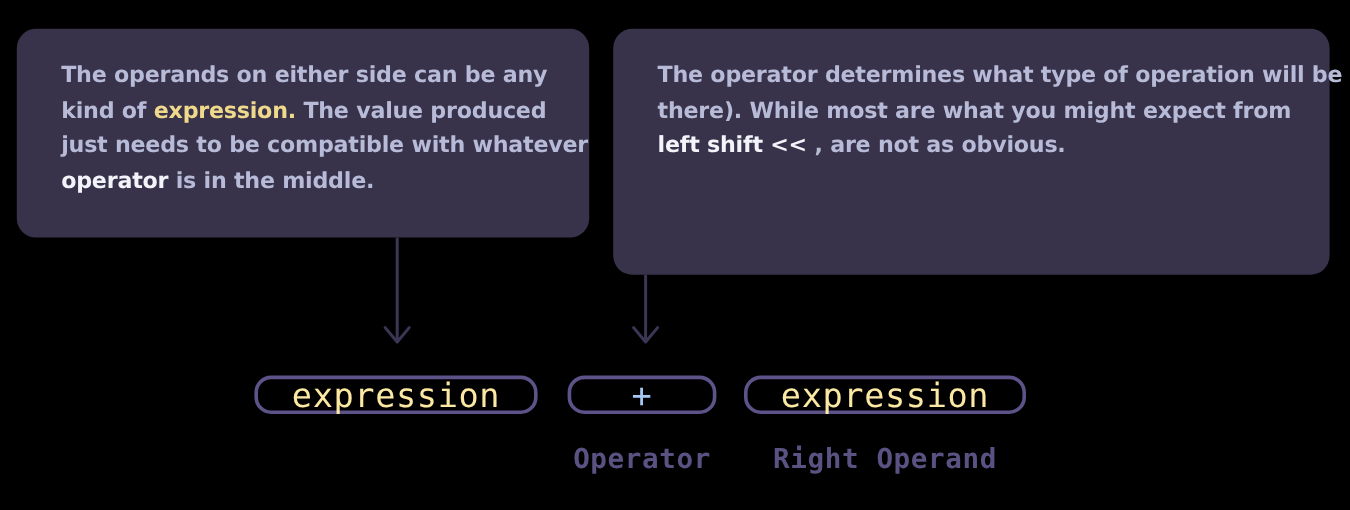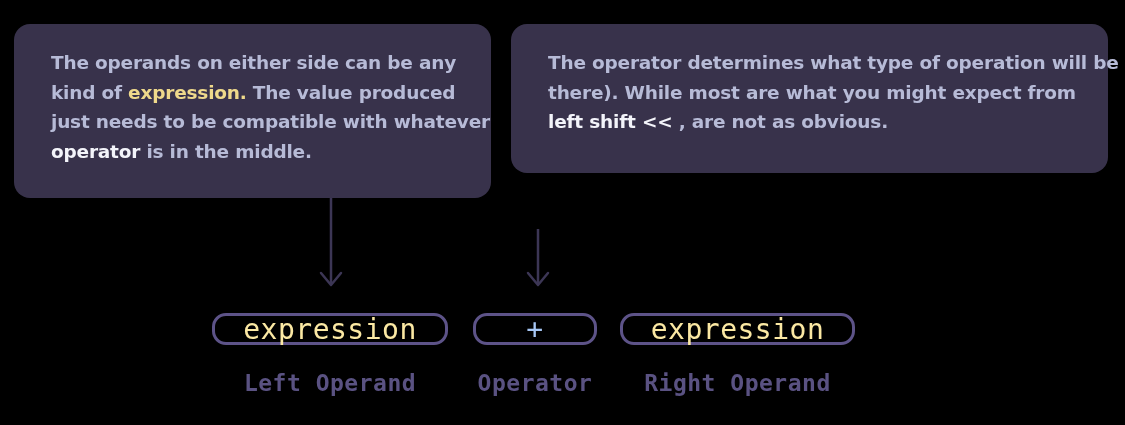--- a/index.html
+++ b/index.html
@@ -32,21 +32,21 @@
     color: var(--body-text);
     font-size: 18.5px;
     font-weight: 600;
     letter-spacing: -0.2px;
     line-height: 29.5px;
   }
   .callout .line { white-space: nowrap; }
   .callout .em-white { color: var(--em-white); font-weight: 700; }
   .callout .em-yellow { color: var(--em-yellow); font-weight: 700; text-align: center; }
   #callout-left  { left: 14px;  top: 24px; width: 477px; height: 174px; }
-  #callout-right { left: 511px; top: 24px; width: 597px; height: 149px; }
+  #callout-right { left: 511px; top: 24px; width: 597px; height: 205px; }
   .arrow { position: absolute; overflow: visible; }
   #arrow-left  { left: 319px; top: 198px; }
   #arrow-right { left: 526px; top: 229px; }
   .token-box {
     position: absolute;
     top: 313px;
     height: 32px;
     border: 3px solid var(--token-border);
     border-radius: 14px;
     display: flex;
@@ -102,19 +102,18 @@
     <line x1="12" y1="0" x2="12" y2="54" stroke="var(--arrow)" stroke-width="2.5"></line>
     <polyline points="2,44 12,56 22,44" fill="none" stroke="var(--arrow)" stroke-width="2.5" stroke-linecap="round" stroke-linejoin="round"></polyline>
   </svg>
 
   <div class="token-box" id="token-box-0">expression</div>
 
   <div class="token-box" id="token-box-1">+</div>
 
   <div class="token-box" id="token-box-2">expression</div>
 
-  <div class="token-caption" id="token-caption-0">Left Operand</div>
 
   <div class="token-caption" id="token-caption-1">Operator</div>
 
   <div class="token-caption" id="token-caption-2">Right Operand</div>
 
 </div>
 
 </body></html>

